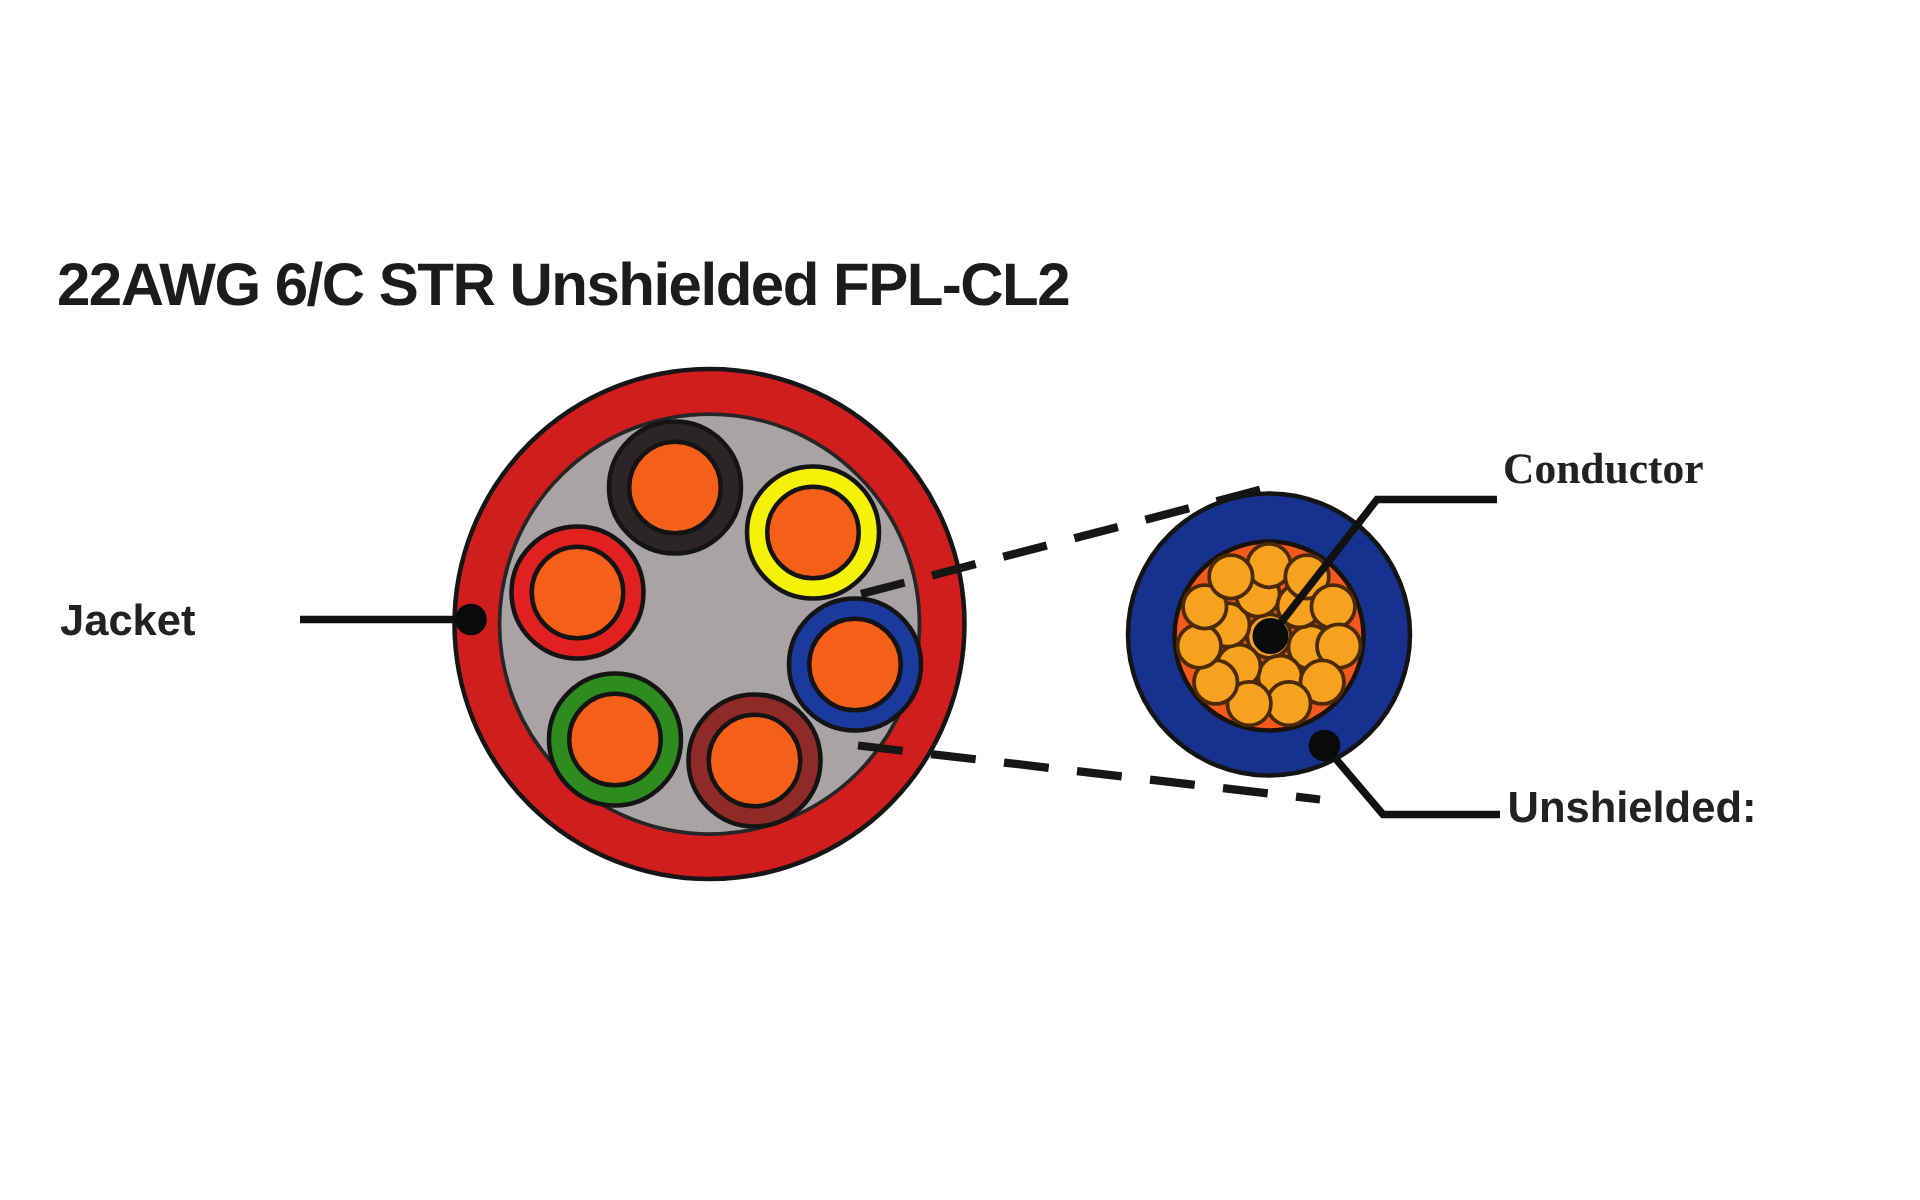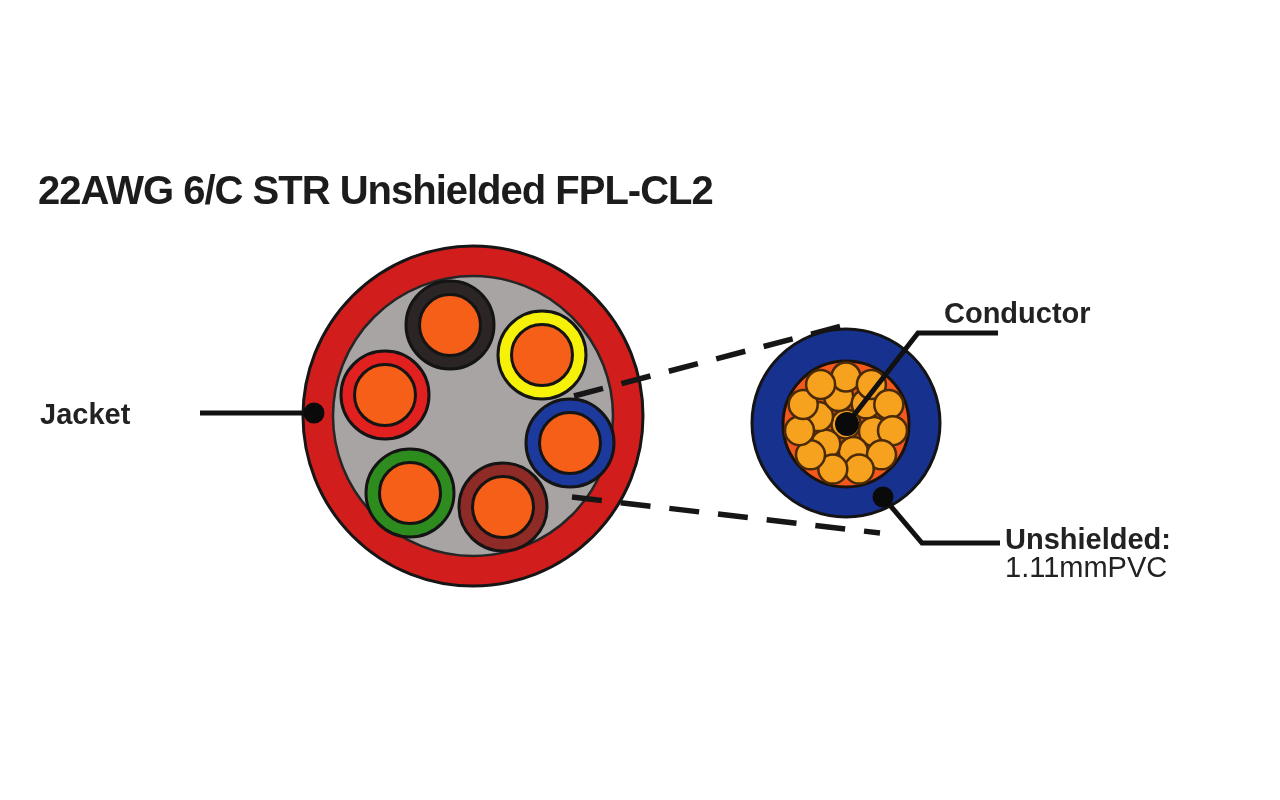--- a/index.html
+++ b/index.html
@@ -9,21 +9,21 @@
   }
   .page-title{
     position:absolute;left:38px;top:140px;
     font-size:40px;font-weight:700;letter-spacing:-1px;color:#1c1c1c;white-space:nowrap;margin-top:28px;
   }
   .diagram-svg{position:absolute;left:0;top:0;}
   .label{position:absolute;white-space:nowrap;color:#222;}
   .label .lt{font-weight:700;font-size:29px;line-height:28px;}
   .label .ld{font-weight:400;font-size:29px;line-height:28px;}
   #jacket-label{left:40px;top:400px;}
-  #conductor-label{left:944px;top:299px;}
+  #conductor-label{left:1002px;top:299px;font-family:Liberation Serif, serif;}
   #dielectric-label{left:1005px;top:525px;}
 </style>
 </head>
 <body>
 
 <div class="canvas">
 
   <div class="page-title">22AWG 6/C STR Unshielded FPL-CL2</div>
 
   <svg class="diagram-svg" width="1280" height="800" viewBox="0 0 1280 800">
@@ -99,16 +99,15 @@
   <div class="label" id="jacket-label">
     <div class="lt">Jacket</div>
   </div>
 
   <div class="label" id="conductor-label">
     <div class="lt">Conductor</div>
   </div>
 
   <div class="label" id="dielectric-label">
     <div class="lt">Unshielded:</div>
-    <div class="ld">1.11mmPVC</div>
   </div>
 
 </div>
 
 </body></html>

